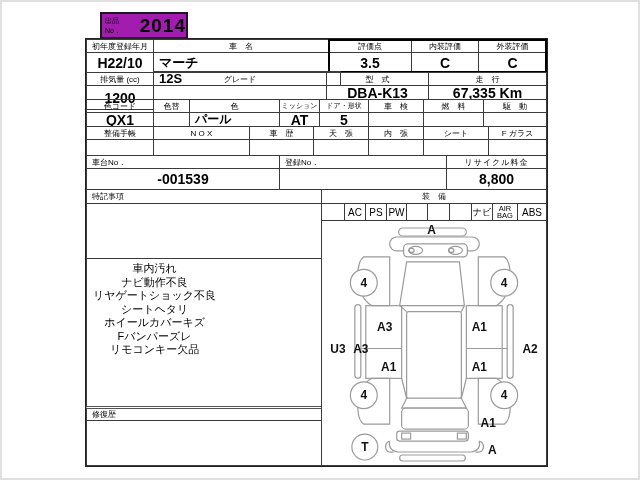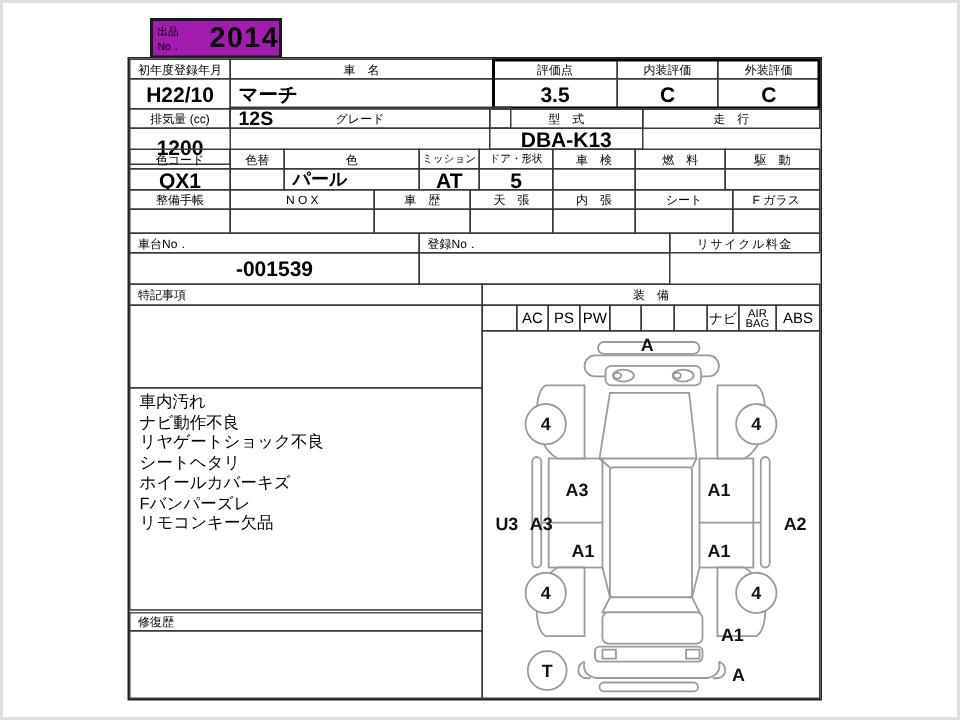--- a/index.html
+++ b/index.html
@@ -20,21 +20,21 @@
   .vl13{font-weight:bold;font-size:13px;}
   .vl12{font-weight:bold;font-size:12px;}
   .left{justify-content:flex-start;padding-left:5px;}
   .lsp{letter-spacing:1px;}
   .eval-outline{position:absolute;left:242px;top:0;width:219px;height:34px;
      border:2px solid #000;box-sizing:border-box;pointer-events:none;}
   .equip-cell{font-size:10px;}
   .equip-small{font-size:7.5px;line-height:7.5px;text-align:center;white-space:normal;padding:0 1px;}
   .equip-navi{font-size:9px;}
   .notes-area{align-items:flex-start;justify-content:flex-start;}
-  .notes-list{margin:0;padding:3px 0 0 6px;list-style:none;font-size:11px;line-height:13.5px;}
+  .notes-list{margin:0;padding:3px 0 0 6px;list-style:none;font-size:11px;line-height:13.5px;text-align:center;}
   .repair-row{border-top:3px double #555;text-align:center;}
   .diagram-box{padding:0;}
   svg text{font-family:"Liberation Sans","DejaVu Sans",sans-serif;font-weight:bold;fill:#111;}
 </style>
 </head>
 <body>
 
 <div class="page">
 
   <div class="lot-box">
@@ -58,20 +58,21 @@
     <div class="eval-outline"></div>
 
     <div class="c lb" style="left:0;top:33px;width:68px;height:14px">排気量 (cc)</div>
     <div class="c lb" style="left:67px;top:33px;width:174px;height:14px">グレード</div>
     <div class="c lb" style="left:240px;top:33px;width:103px;height:14px">型　式</div>
     <div class="c lb" style="left:342px;top:33px;width:119px;height:14px">走　行</div>
 
     <div class="c vl" style="left:0;top:46px;width:68px;height:25px">1200</div>
     <div class="c vl13 left" style="left:67px;top:32px;width:188px;height:15px">12S</div>
     <div class="c vl" style="left:240px;top:46px;width:103px;height:15px">DBA-K13</div>
+    <div class="c vl" style="left:342px;top:46px;width:119px;height:15px">67,335 Km</div>
 
     <div class="c lb" style="left:0;top:60px;width:68px;height:14px">色コード</div>
     <div class="c lb" style="left:67px;top:60px;width:37px;height:14px">色替</div>
     <div class="c lb" style="left:103px;top:60px;width:91px;height:14px">色</div>
     <div class="c lb lb7" style="left:193px;top:60px;width:41px;height:14px">ミッション</div>
     <div class="c lb lb7" style="left:233px;top:60px;width:50px;height:14px">ドア・形状</div>
     <div class="c lb" style="left:282px;top:60px;width:56px;height:14px">車　検</div>
     <div class="c lb" style="left:337px;top:60px;width:61px;height:14px">燃　料</div>
     <div class="c lb" style="left:397px;top:60px;width:64px;height:14px">駆　動</div>
 
@@ -98,20 +99,21 @@
     <div class="c" style="left:227px;top:100px;width:56px;height:17px"></div>
     <div class="c" style="left:282px;top:100px;width:56px;height:17px"></div>
     <div class="c" style="left:337px;top:100px;width:66px;height:17px"></div>
     <div class="c" style="left:402px;top:100px;width:59px;height:17px"></div>
 
     <div class="c lb left" style="left:0;top:116px;width:194px;height:14px">車台No．</div>
     <div class="c lb left" style="left:193px;top:116px;width:168px;height:14px">登録No．</div>
     <div class="c lb lsp" style="left:360px;top:116px;width:101px;height:14px">リサイクル料金</div>
     <div class="c vl" style="left:0;top:129px;width:194px;height:22px">-001539</div>
     <div class="c" style="left:193px;top:129px;width:168px;height:22px"></div>
+    <div class="c vl" style="left:360px;top:129px;width:101px;height:22px">8,800</div>
 
     <div class="c lb left" style="left:0;top:150px;width:236px;height:15px">特記事項</div>
     <div class="c lb" style="left:235px;top:150px;width:226px;height:15px">装　備</div>
 
     <div class="c equip-cell" style="left:235px;top:164px;width:24px;height:18px"></div>
     <div class="c equip-cell" style="left:258px;top:164px;width:22px;height:18px">AC</div>
     <div class="c equip-cell" style="left:279px;top:164px;width:22px;height:18px">PS</div>
     <div class="c equip-cell" style="left:300px;top:164px;width:21px;height:18px">PW</div>
     <div class="c equip-cell" style="left:320px;top:164px;width:22px;height:18px"></div>
     <div class="c equip-cell" style="left:341px;top:164px;width:23px;height:18px"></div>

